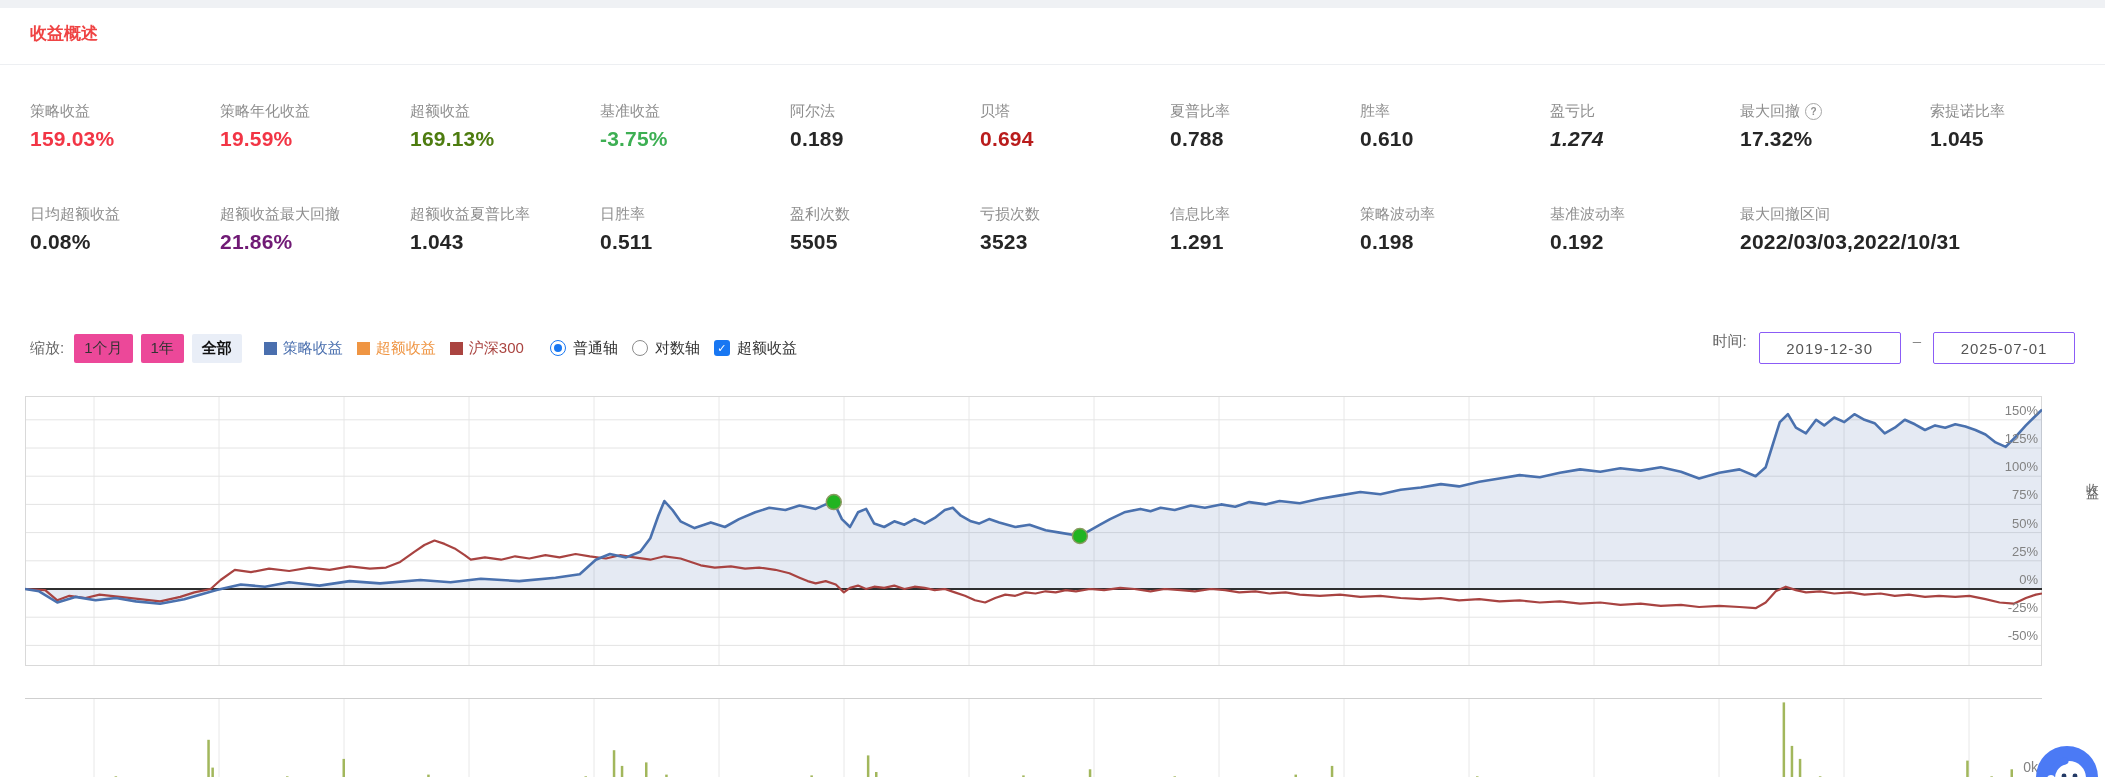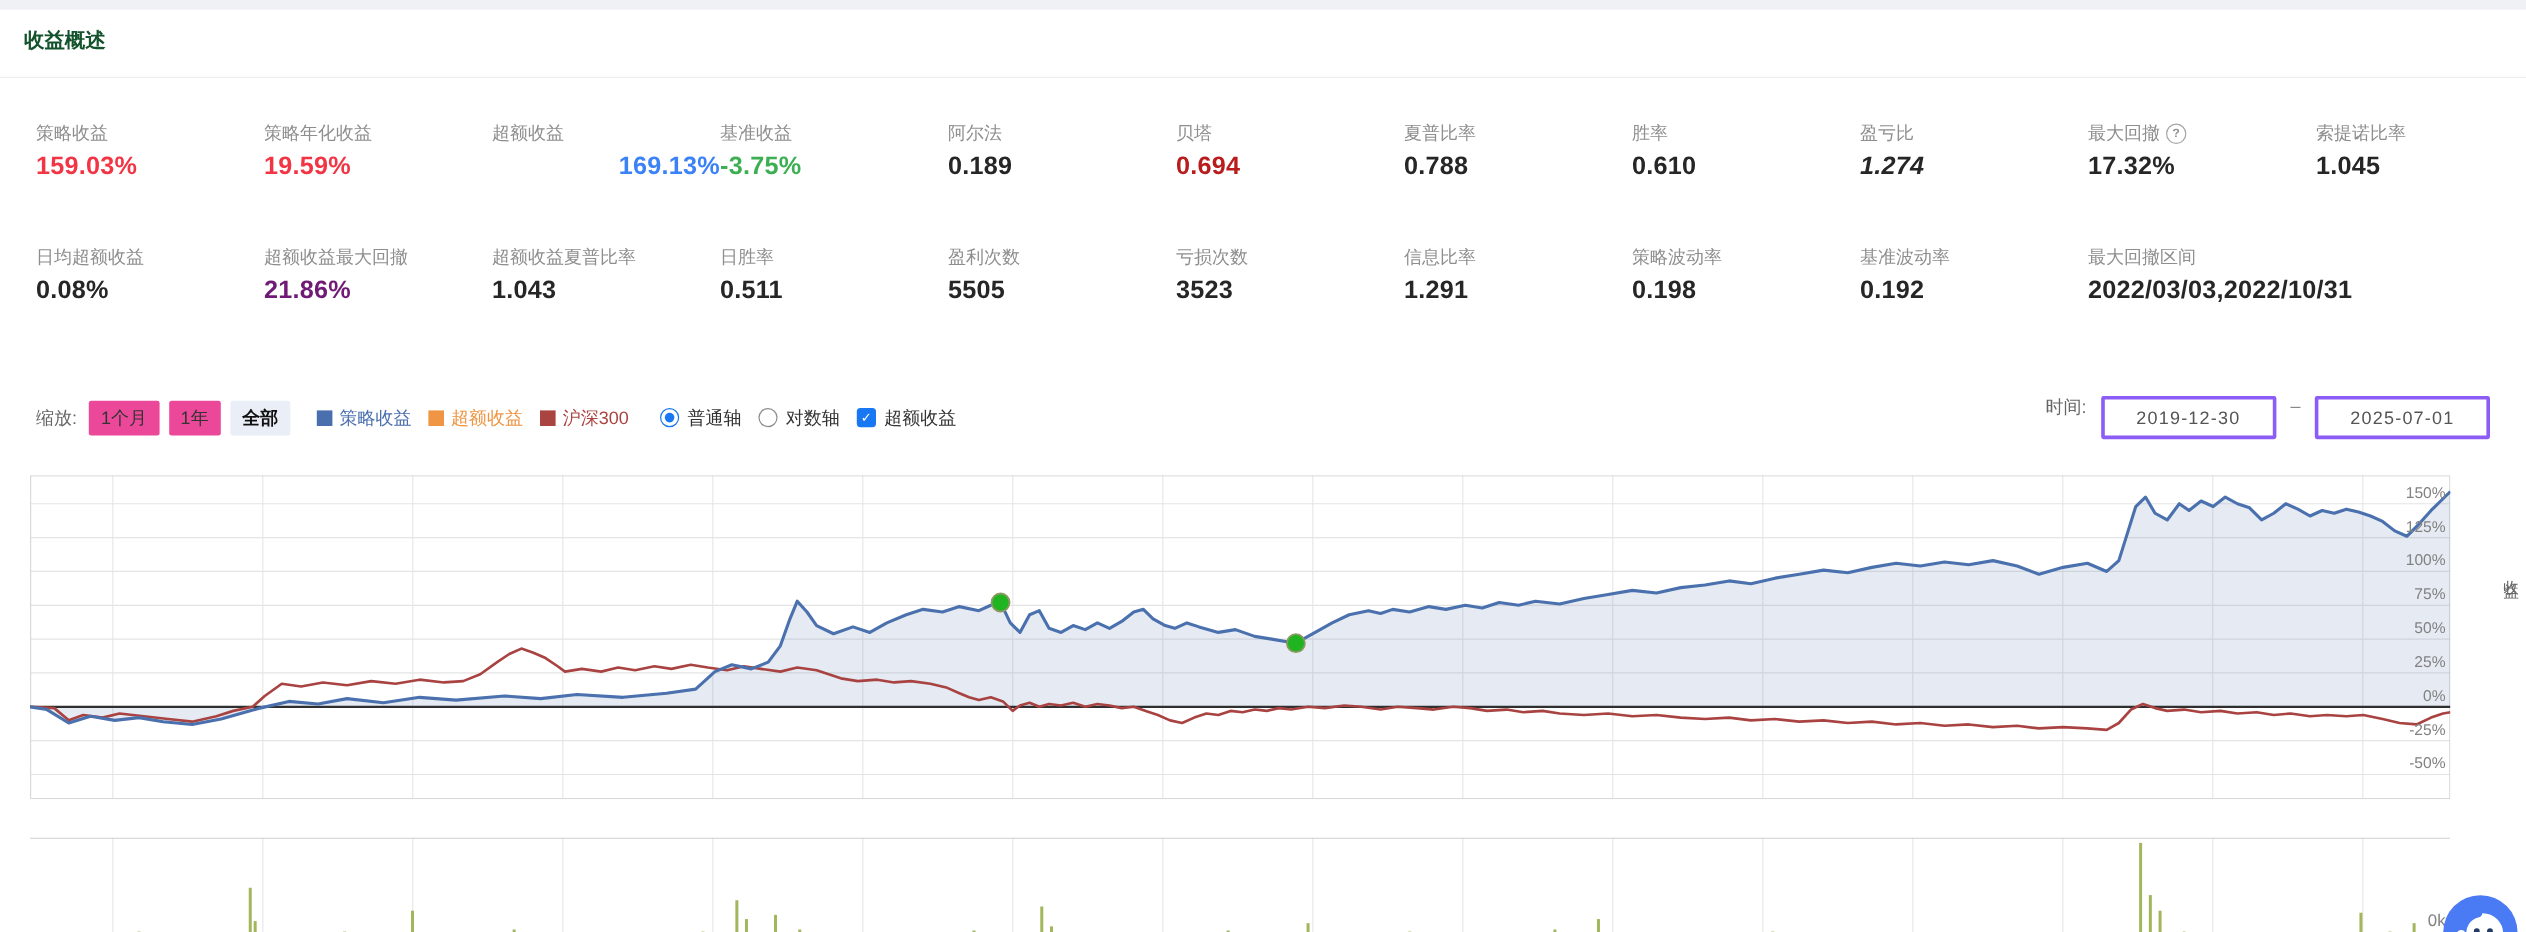--- a/index.html
+++ b/index.html
@@ -3,21 +3,21 @@
 <meta charset="utf-8">
 <style>
   html,body{margin:0;padding:0;}
   body{
     width:2105px;height:777px;position:relative;overflow:hidden;
     background:#eff1f4;
     font-family:"Liberation Sans","DejaVu Sans",sans-serif;
     -webkit-font-smoothing:antialiased;
   }
   .card{position:absolute;left:0;top:8px;width:2105px;height:769px;background:#ffffff;}
-  .page-title{position:absolute;left:20px;top:14px;font-size:17px;font-weight:700;color:#14532d;}
+  .page-title{position:absolute;left:30px;top:14px;font-size:17px;font-weight:700;color:#ef4444;}
   .divider{position:absolute;left:0;top:56px;width:2105px;height:1px;background:#edeff2;}
   .mrow{position:absolute;left:30px;display:grid;grid-auto-flow:column;}
   #metrics-row1{top:92px;grid-template-columns:repeat(11,190px);}
   #metrics-row2{top:195px;grid-template-columns:repeat(10,190px);}
   .mcell{white-space:nowrap;}
   .mlabel{font-size:15px;color:#8e8e8e;height:22px;display:flex;align-items:center;gap:5px;}
   .mvalue{font-size:21px;font-weight:700;color:#262626;margin-top:5px;letter-spacing:.2px;}
   .help{display:inline-flex;align-items:center;justify-content:center;width:15px;height:15px;
         border:1px solid #a6a6a6;border-radius:50%;font-size:10px;color:#8e8e8e;font-weight:700;}
   
@@ -28,21 +28,21 @@
   .legend-item{display:flex;align-items:center;margin-left:14px;cursor:pointer;}
   .legend-sq{width:13px;height:13px;margin-right:6px;display:inline-block;}
   .radio-group{display:flex;align-items:center;margin-left:26px;}
   .radio{display:flex;align-items:center;margin-right:14px;cursor:pointer;}
   .rdot{width:16px;height:16px;border-radius:50%;box-sizing:border-box;margin-right:7px;position:relative;border:1.5px solid #8c8c8c;background:#fff;}
   .rdot.on{border-color:#1877f2;}
   .rdot.on::after{content:"";position:absolute;left:3px;top:3px;width:8px;height:8px;border-radius:50%;background:#1877f2;}
   .cbox{width:16px;height:16px;border-radius:3px;background:#1877f2;color:#fff;font-size:11px;font-weight:700;
         display:inline-flex;align-items:center;justify-content:center;margin-right:7px;}
   .time-group{margin-left:auto;display:flex;align-items:flex-start;color:#666;}
-  .date-box{width:140px;height:30px;border:3px solid #8b5cf6;border-radius:2px;margin-left:12px;
+  .date-box{width:140px;height:30px;border:1px solid #8b5cf6;border-radius:2px;margin-left:12px;
             display:flex;align-items:center;justify-content:center;color:#555;font-size:15px;letter-spacing:1px;background:#fff;cursor:text;}
   .dash{margin-left:12px;color:#888;}
   
   #main-chart{position:absolute;left:25px;top:388px;}
   #sub-chart{position:absolute;left:25px;top:690px;}
   .yaxis-title{position:absolute;right:4px;top:465px;writing-mode:vertical-rl;font-size:13px;color:#666;letter-spacing:3px;}
   
   .service{position:absolute;left:2035px;top:737px;width:64px;height:64px;cursor:pointer;}
 </style>
 </head>
@@ -62,21 +62,21 @@
       <div class="mcell">
         <div class="mlabel">
           <span>策略年化收益</span>
         </div>
         <div class="mvalue" style="color: rgb(242, 53, 69);">19.59%</div>
       </div>
       <div class="mcell">
         <div class="mlabel">
           <span>超额收益</span>
         </div>
-        <div class="mvalue" style="color: #3b82f6; text-align: right;">169.13%</div>
+        <div class="mvalue" style="color: #4d7c0f;">169.13%</div>
       </div>
       <div class="mcell">
         <div class="mlabel">
           <span>基准收益</span>
         </div>
         <div class="mvalue" style="color: rgb(61, 175, 83);">-3.75%</div>
       </div>
       <div class="mcell">
         <div class="mlabel">
           <span>阿尔法</span>

